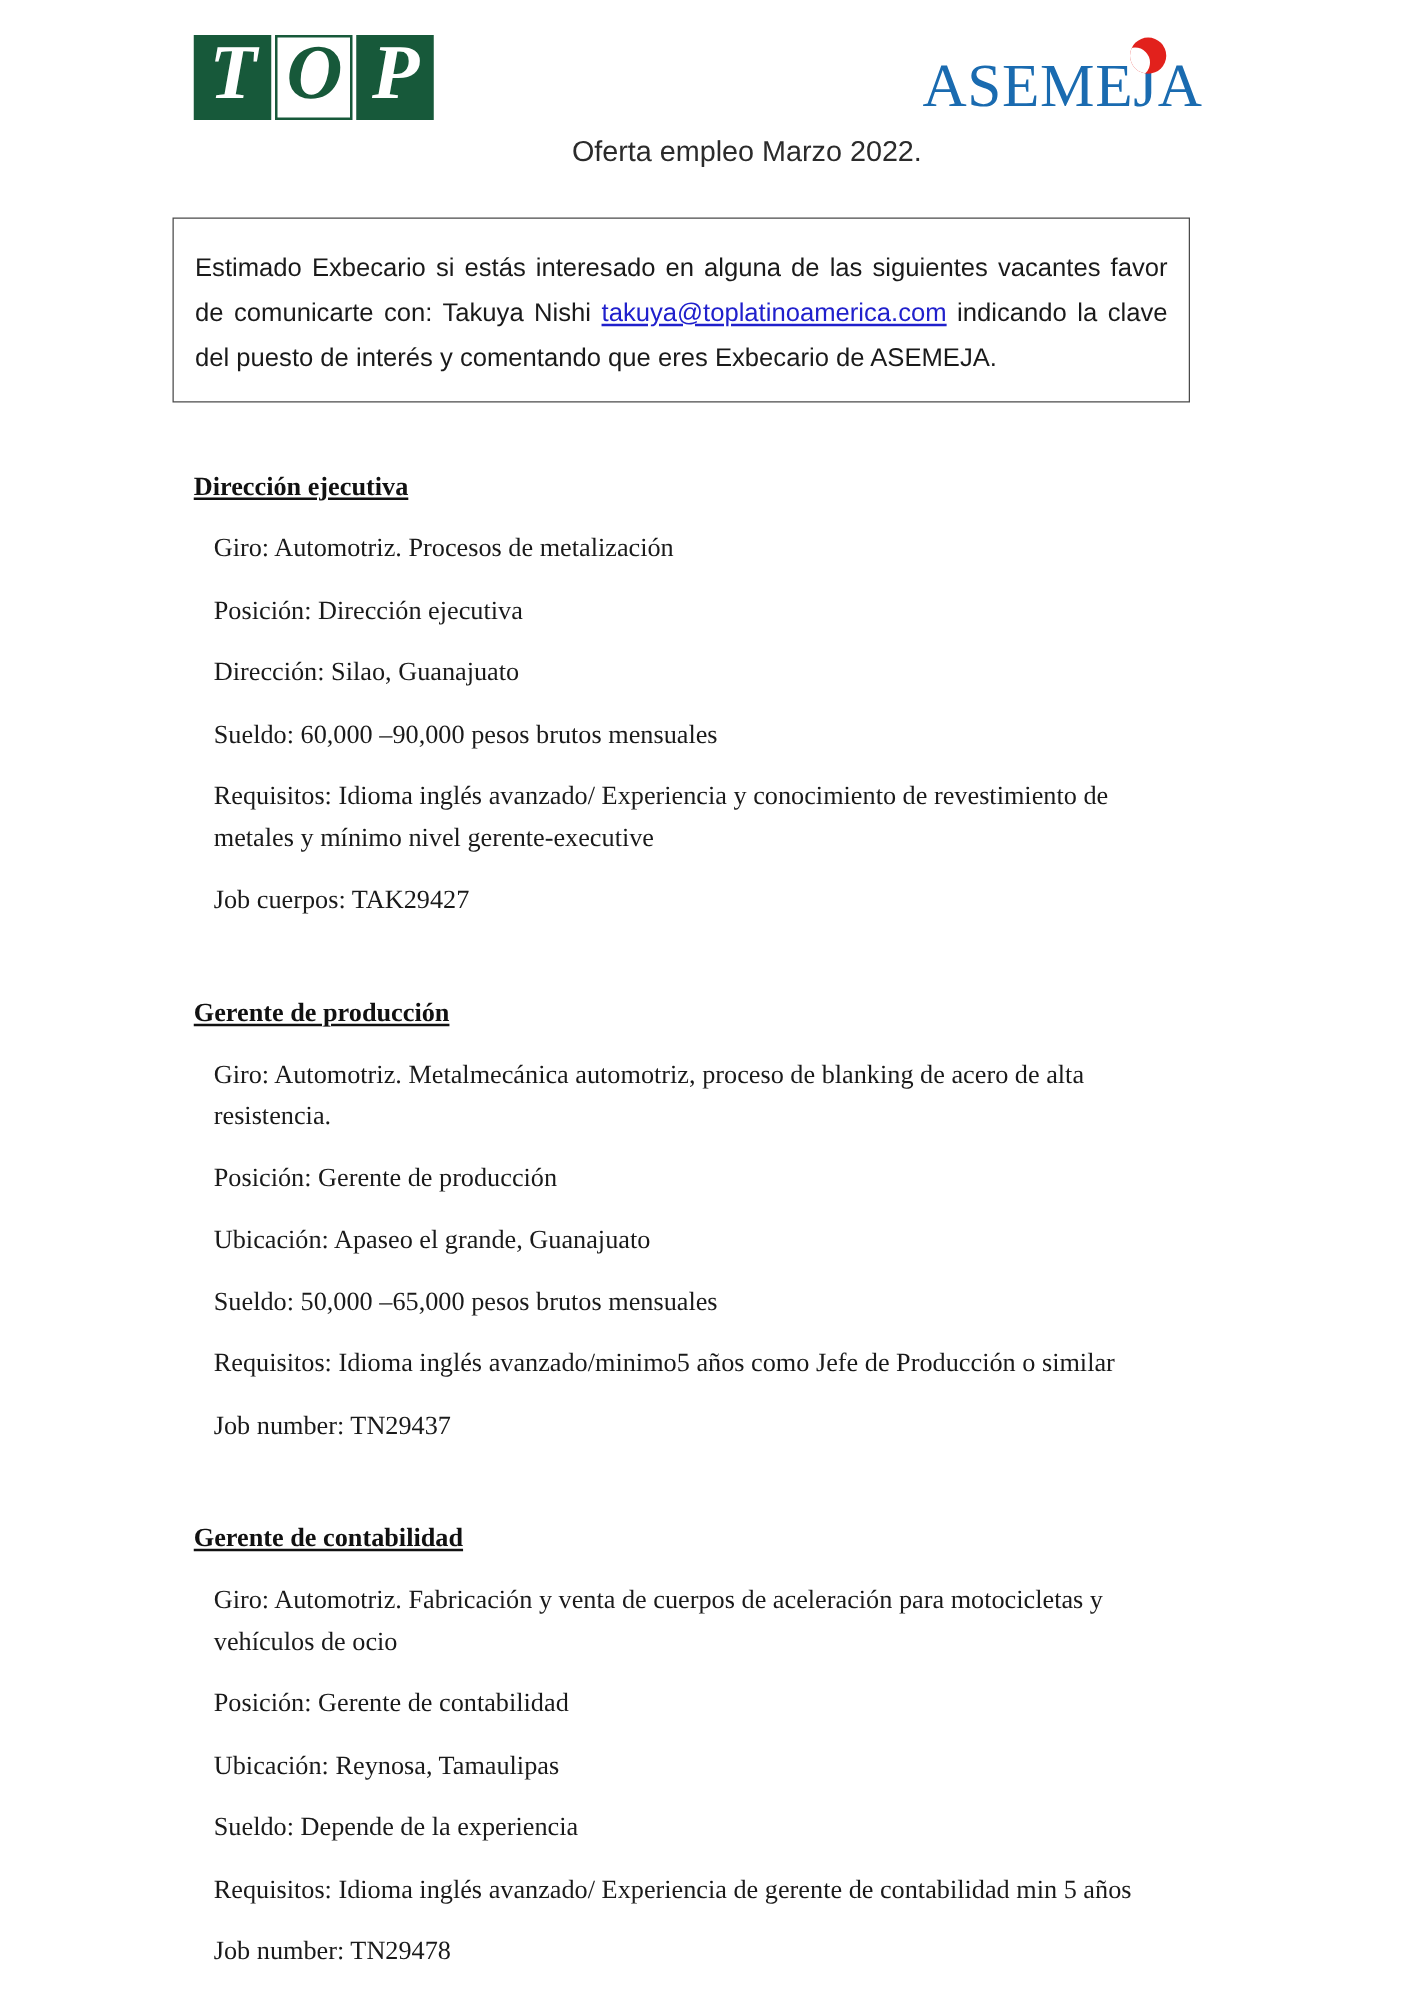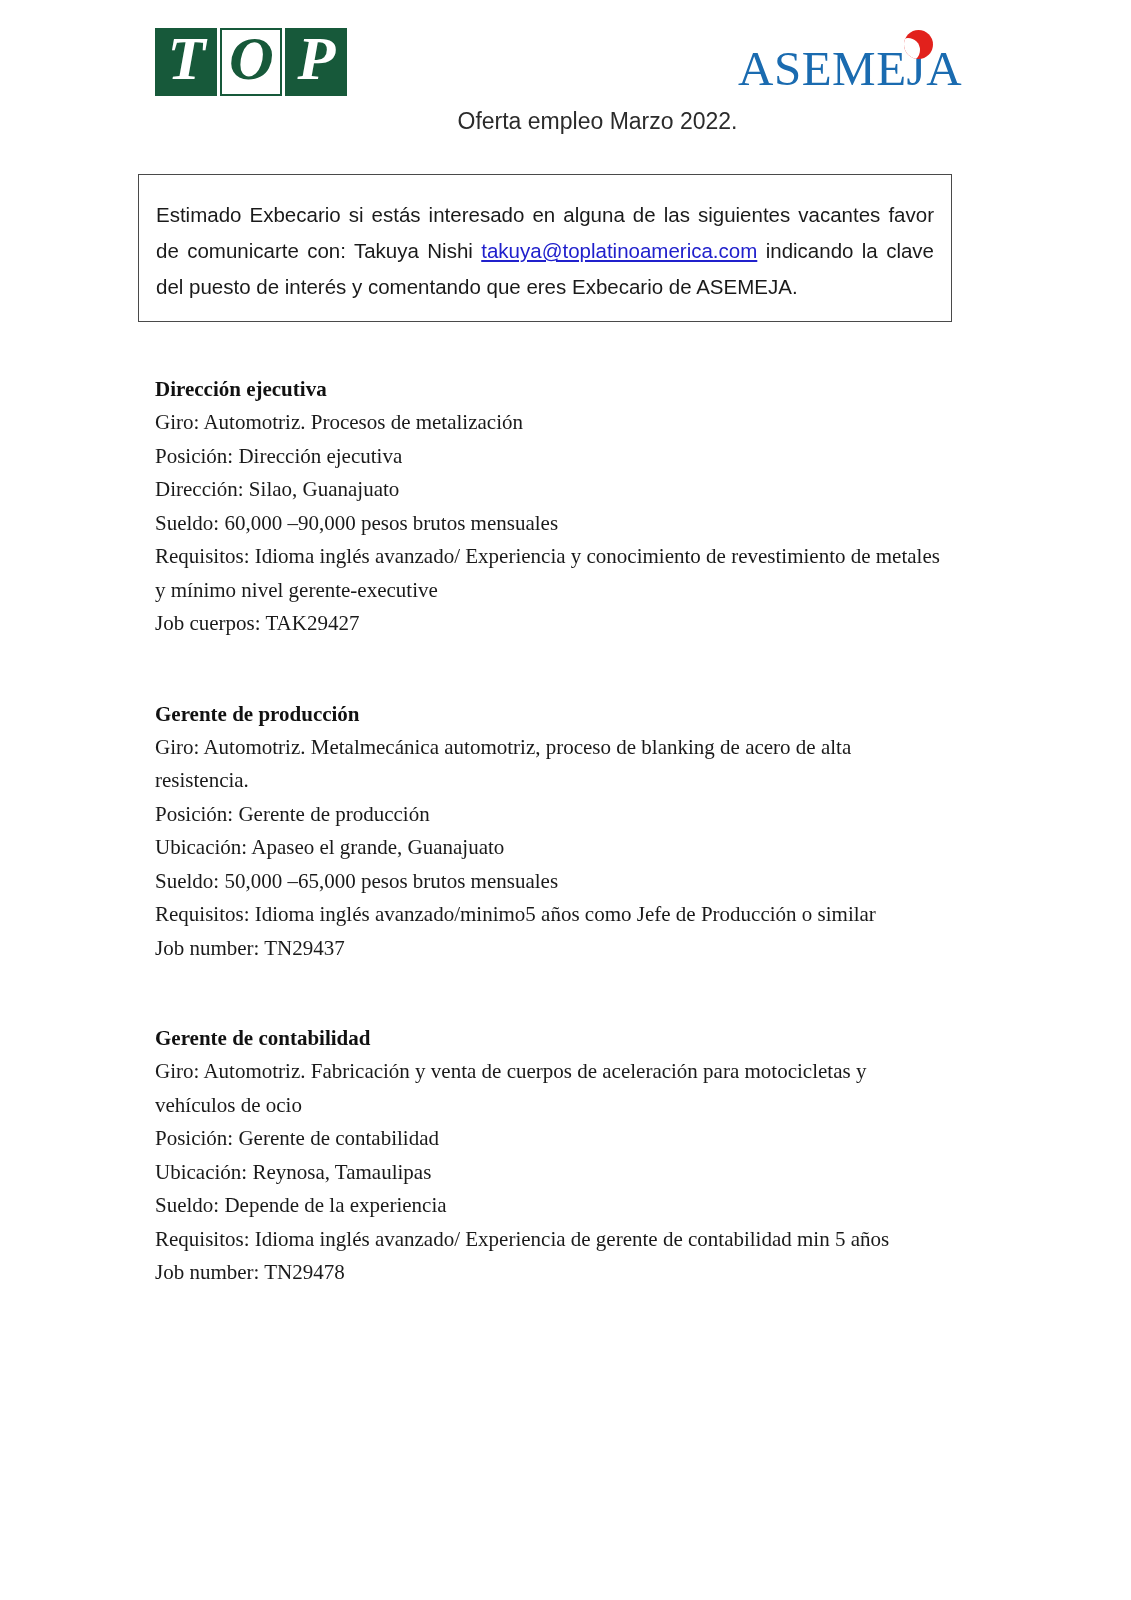--- a/index.html
+++ b/index.html
@@ -156,27 +156,28 @@
   }
   .job:last-child { margin-bottom: 0; }
 
   .job-title {
     font-family: "Liberation Serif", "DejaVu Serif", serif;
     font-weight: bold;
     font-size: 21px;
     line-height: 34px;
     color: #111111;
     margin: 0 0 0 0;
+    text-decoration: underline;
   }
   .job-line {
     font-family: "Liberation Serif", "DejaVu Serif", serif;
     font-size: 21px;
     line-height: 33.5px;
     color: #1a1a1a;
-    margin: 0;
+    margin: 16px;
   }
 </style>
 </head>
 <body>
 
 <div class="page">
 
   <div class="header">
 
     <div class="top-logo">

